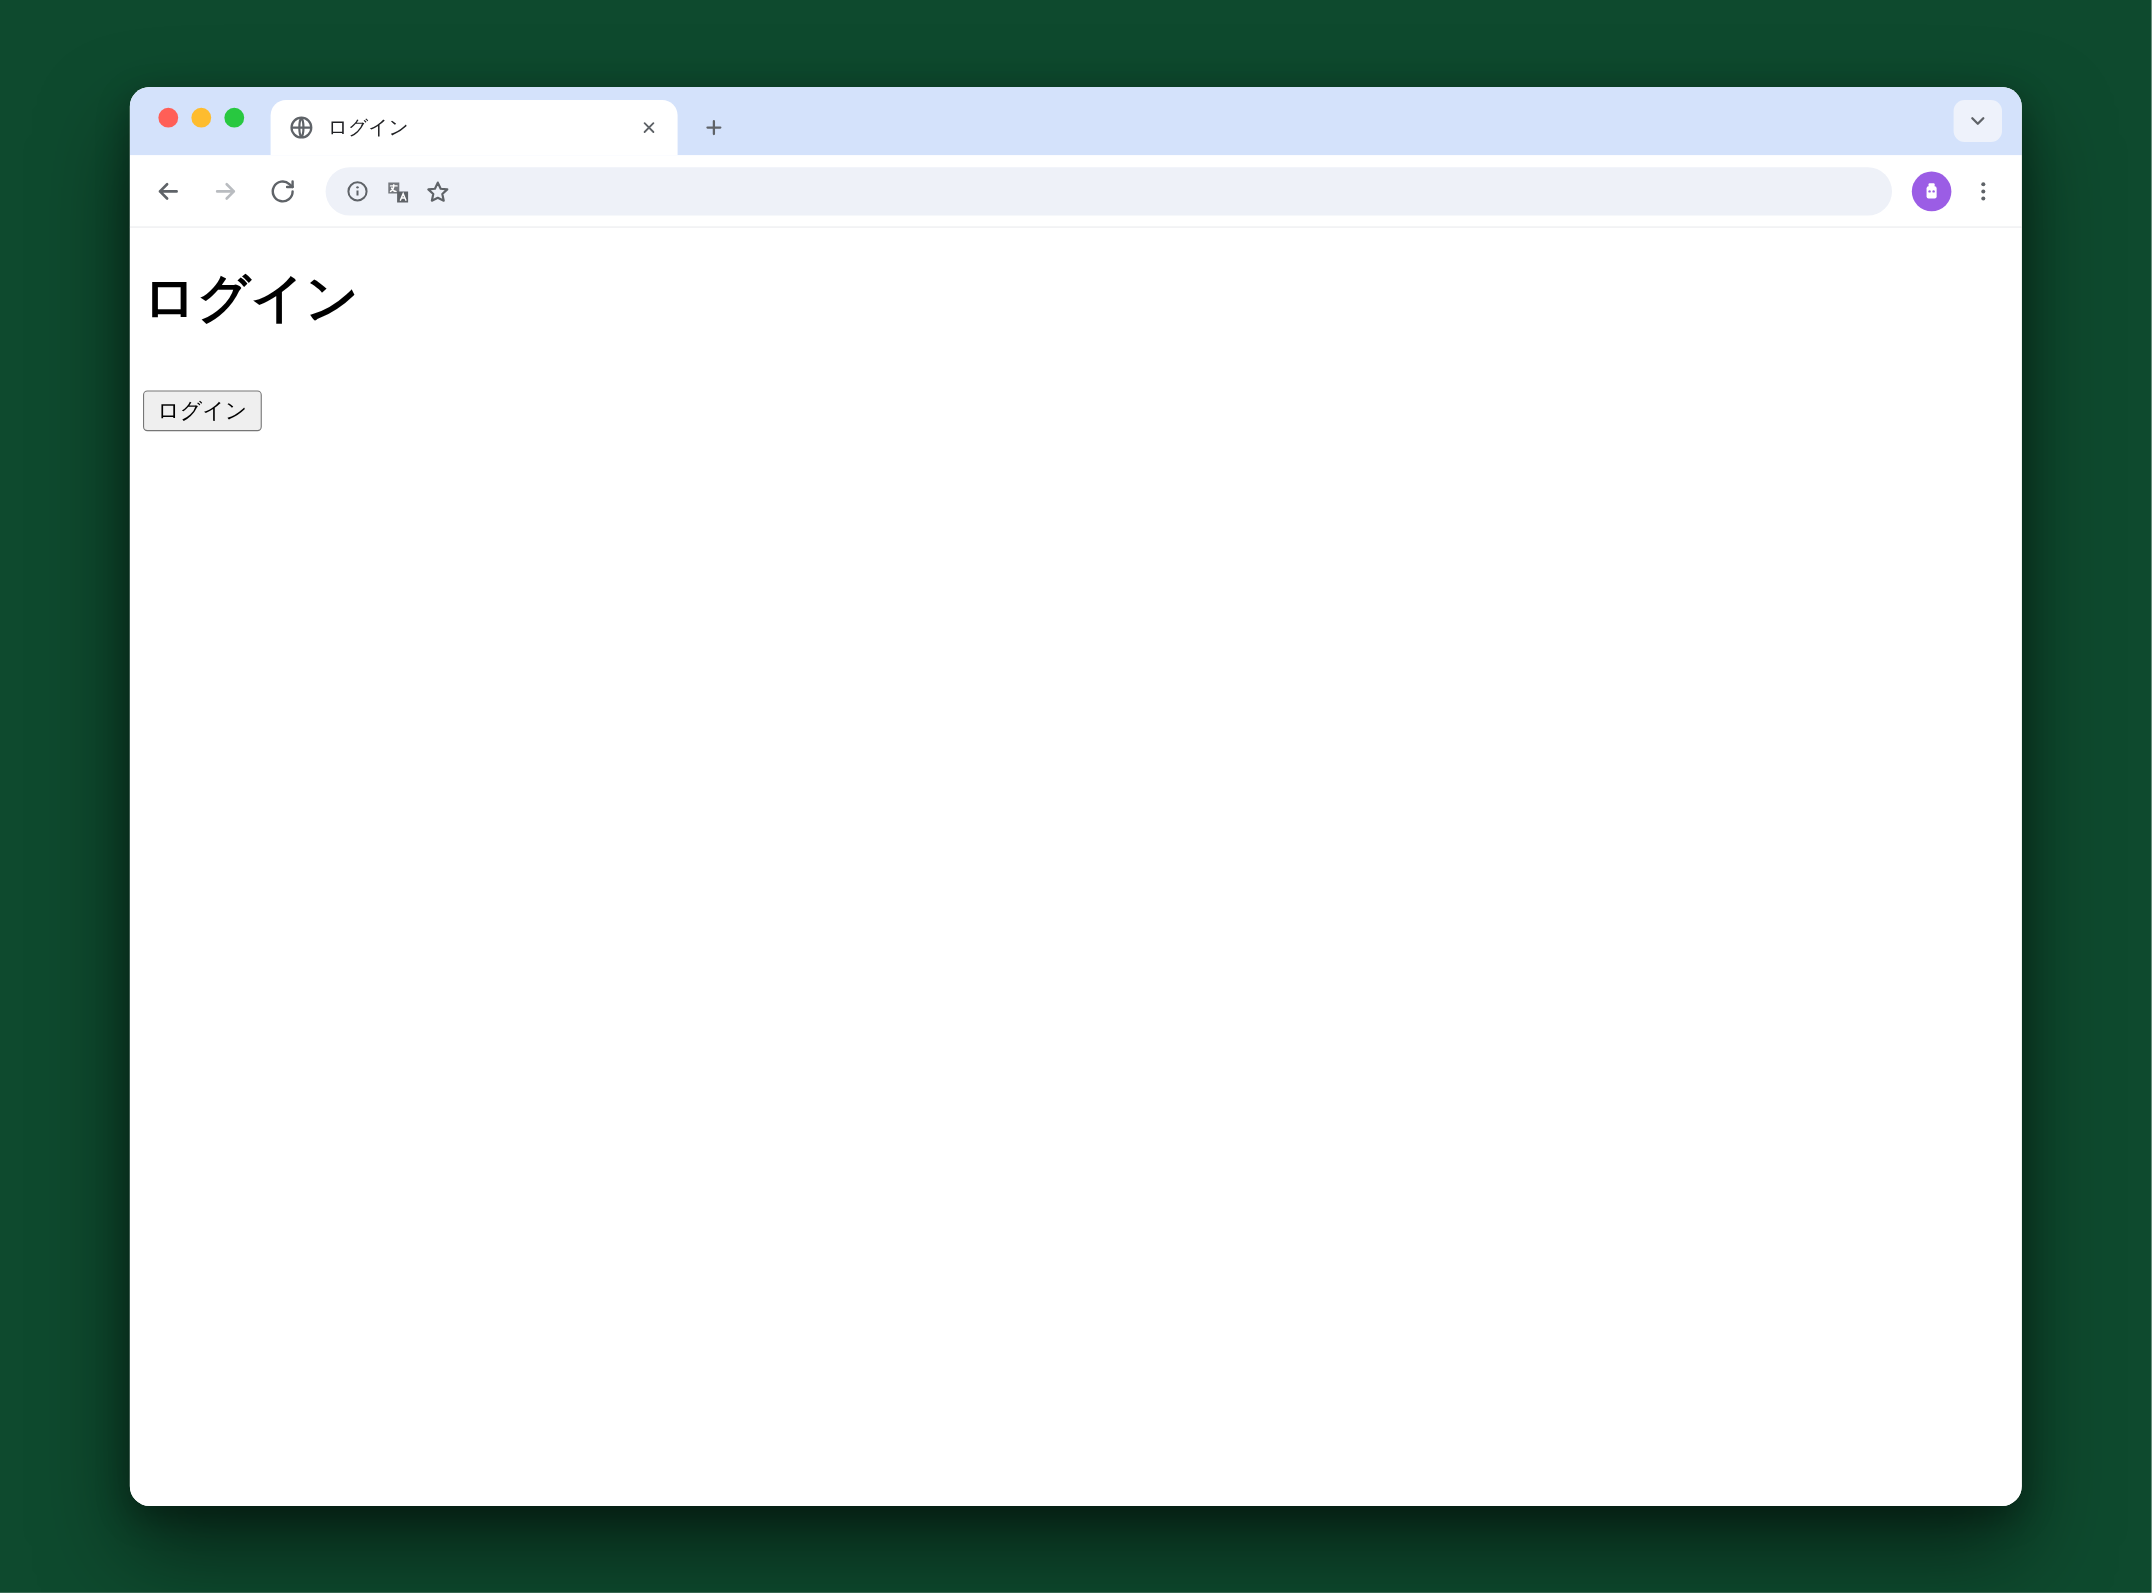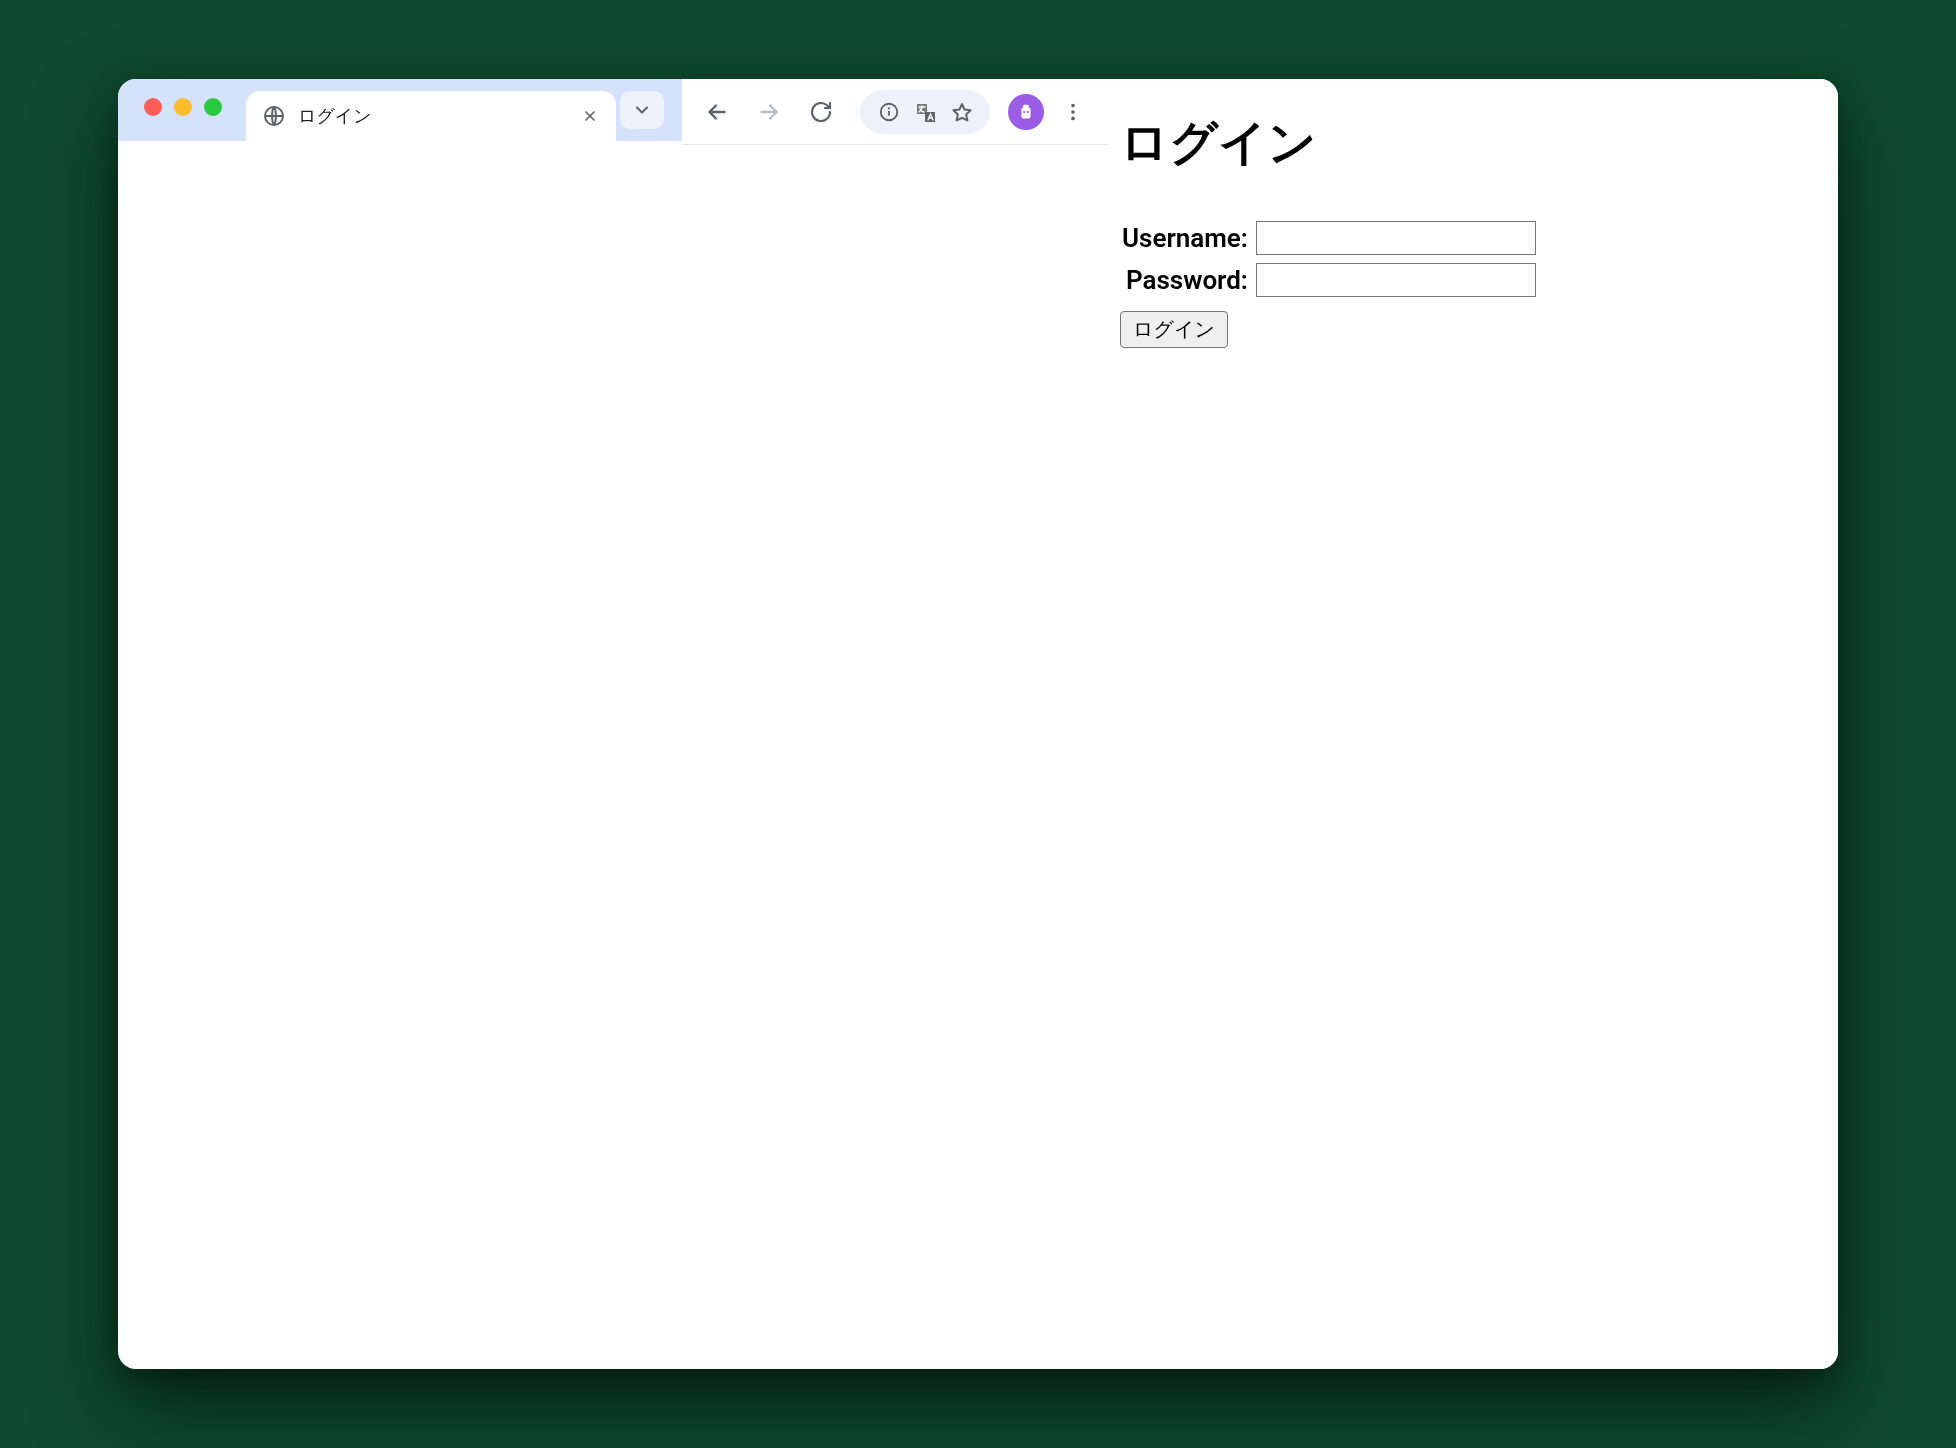--- a/index.html
+++ b/index.html
@@ -19,21 +19,21 @@
     }
 
     .browser-window {
       width: 1720px;
       height: 1290px;
       background: #fff;
       border-radius: 18px;
       box-shadow: 0 40px 80px rgba(0,0,0,0.5), 0 10px 30px rgba(0,0,0,0.3);
       overflow: hidden;
       display: flex;
-      flex-direction: row;
+      flex-direction: column;
     }
 
     
     .tab-strip {
       background: #d4e2fb;
       height: 62px;
       display: flex;
       align-items: flex-end;
       padding: 0 14px;
       position: relative;
@@ -353,37 +353,17 @@
           <circle cx="12" cy="19" r="2"></circle>
         </svg>
       </div>
     </div>
   </div>
 
   <div class="page">
     <h1>ログイン</h1>
 
     <form class="login-form">
-      <table>
-        <tbody>
-            <tr>
-          <td style="text-align:right;">
-            <label>Username:</label>
-          </td>
-          <td>
-            <input type="text" value="" style="">
-          </td>
-        </tr>
-        <tr>
-          <td style="text-align:right;">
-            <label>Password:</label>
-          </td>
-          <td>
-            <input type="password" value="" style="">
-          </td>
-        </tr>
-      </tbody>
-        </table>
       <button type="submit">ログイン</button>
     </form>
   </div>
 
 </div>
 
 </body></html>

